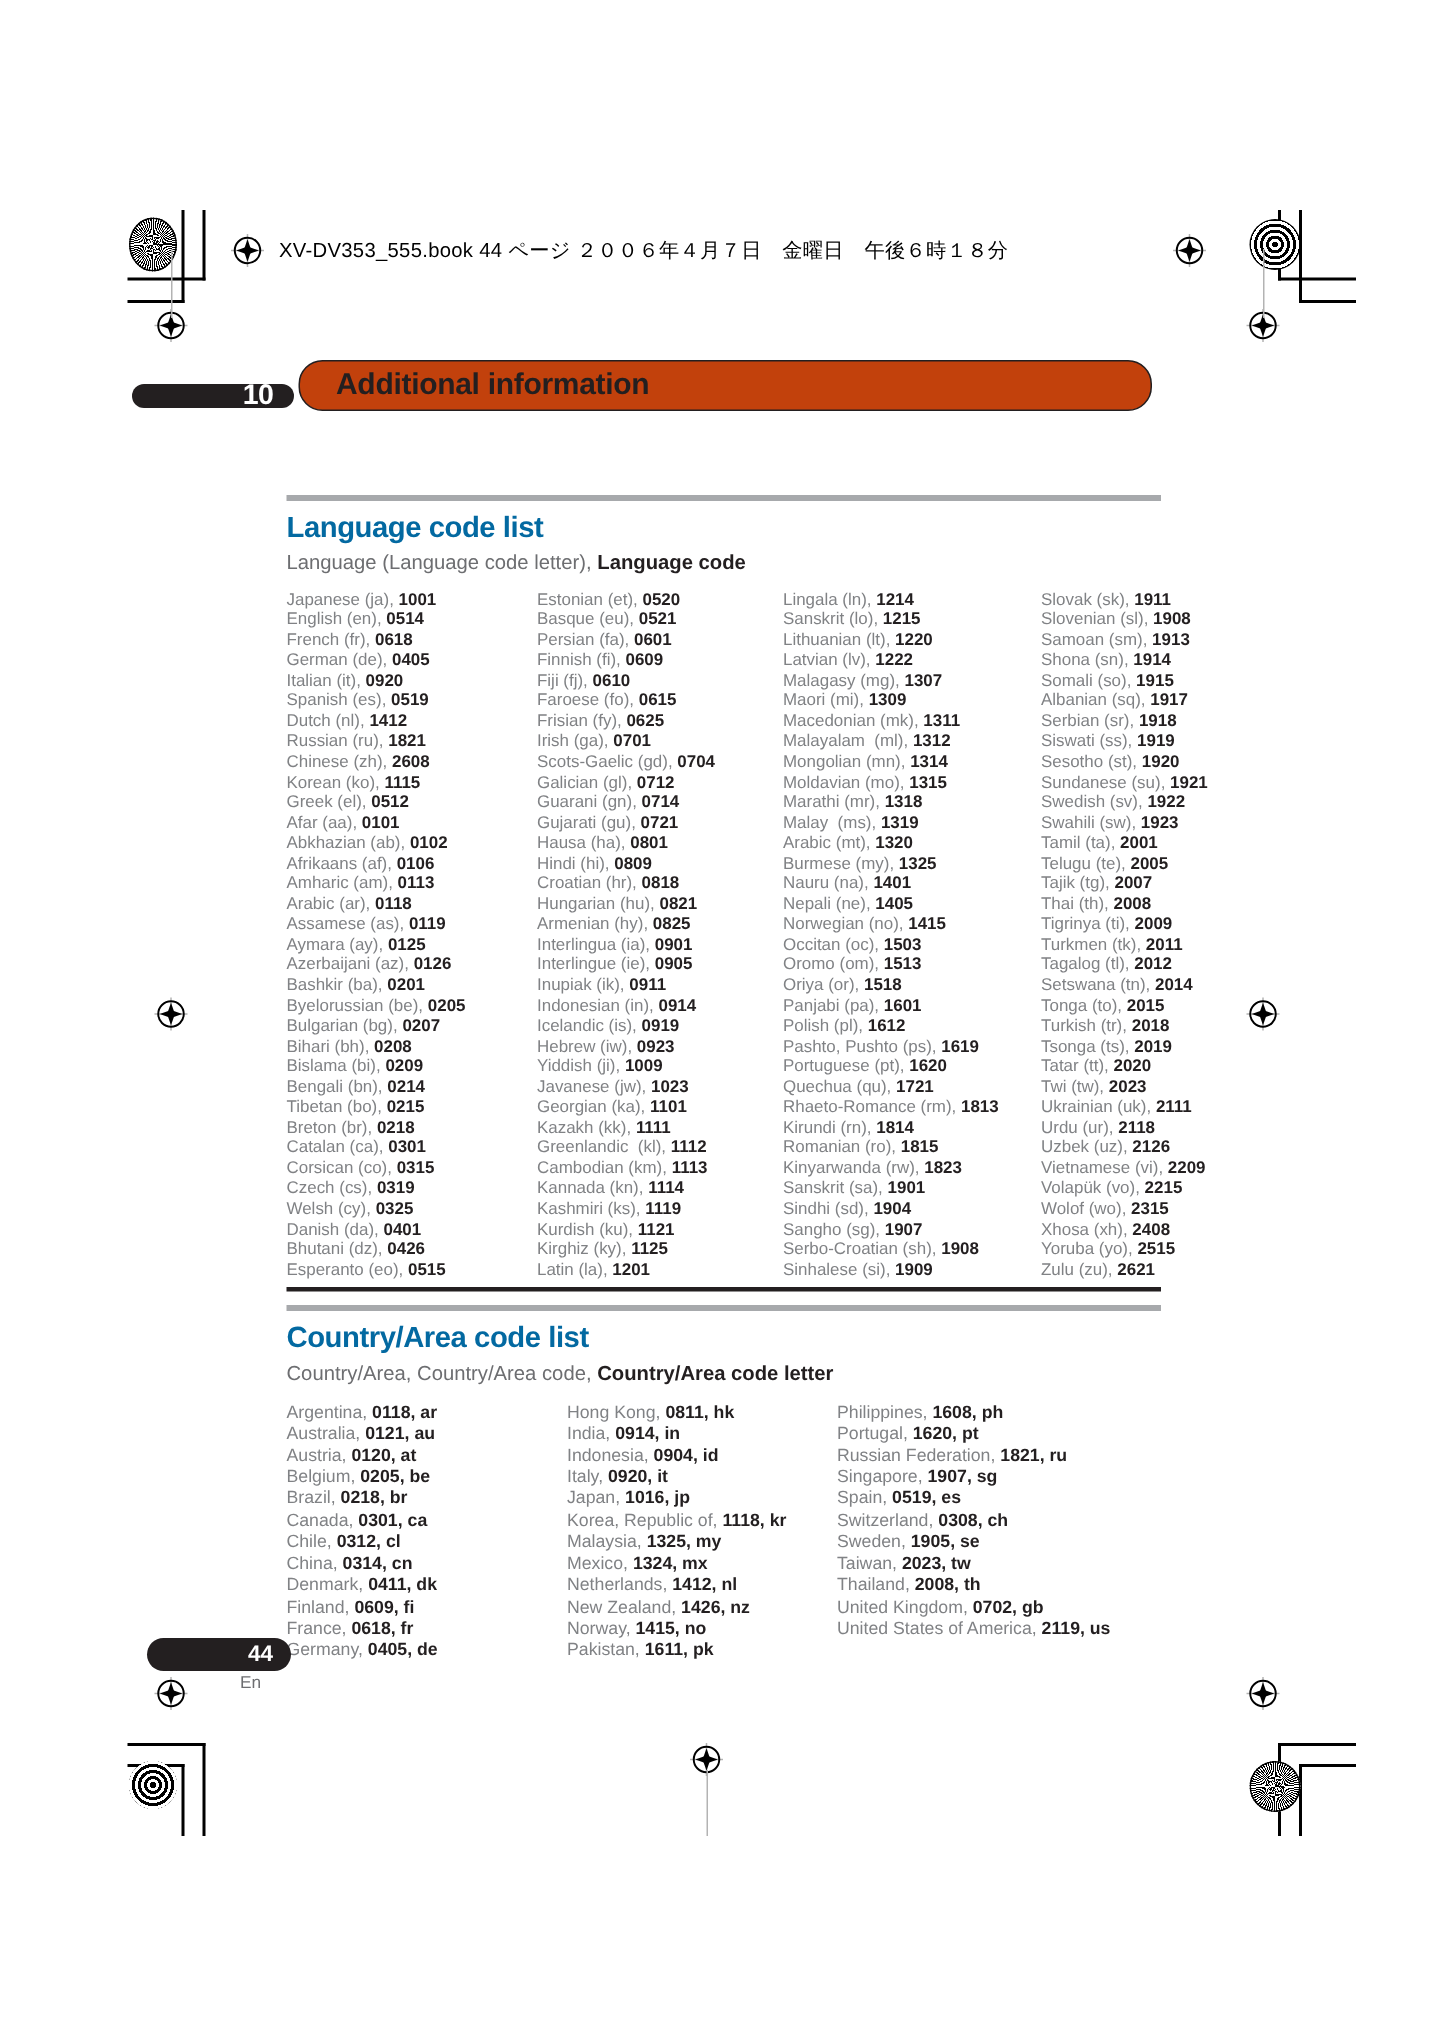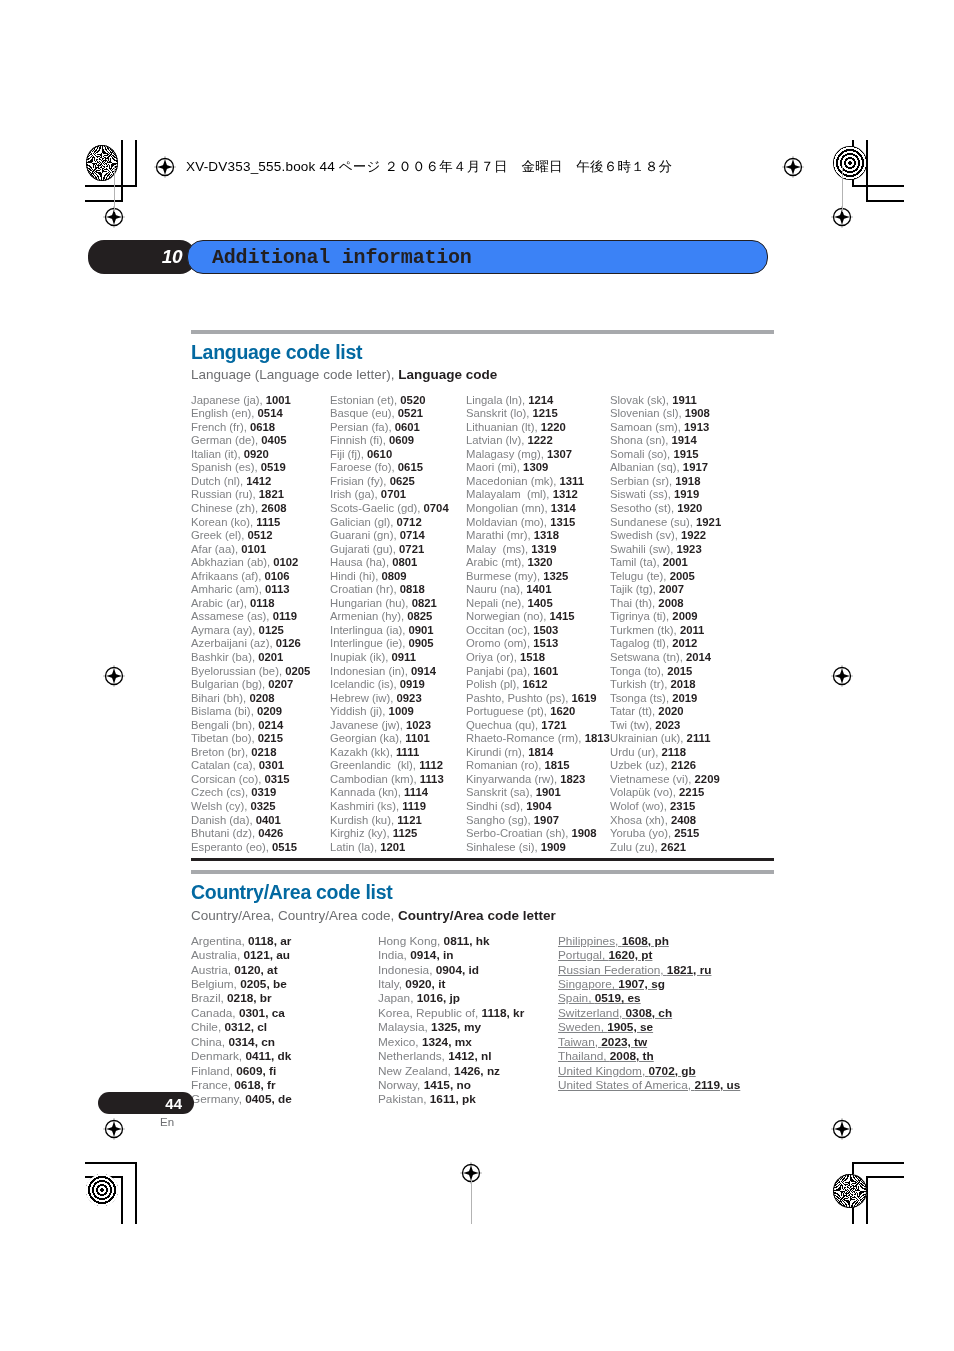--- a/index.html
+++ b/index.html
@@ -53,47 +53,45 @@
   .chapter-banner {
     position: absolute;
     left: 88px;
     top: 240px;
     height: 32px;
     width: 680px;
   }
   .chapter-num-pill {
     position: absolute;
     left: 0;
-    top: 0;
+    top: 16px;
     width: 108px;
-    height: 34px;
+    height: 16px;
     background: #231f20;
     border-radius: 16px;
-    font-style: italic;
   }
   .chapter-num {
     position: absolute;
     right: 14px;
     top: 50%;
     transform: translateY(-50%);
     color: #ffffff;
     font-size: 19px;
     font-weight: bold;
     letter-spacing: -0.5px;
   }
   .chapter-title-pill {
     position: absolute;
-    left: 99px;
+    left: 111px;
     top: 0;
     right: 0;
     height: 32px;
     border: 1.5px solid #231f20;
     border-radius: 16px;
-    background: #3b82f6;
-    font-family: Liberation Mono, monospace;
+    background: #c2410c;
   }
   .chapter-title {
     position: absolute;
     left: 24px;
     top: 50%;
     transform: translateY(-50%);
     font-size: 20px;
     font-weight: bold;
     color: #231f20;
     letter-spacing: -0.2px;
@@ -150,32 +148,32 @@
   }
   .lang-cols .col { width: 139px; }
   .lang-cols .col:nth-child(1) { width: 139px; }
   .lang-cols .col:nth-child(2) { width: 136px; }
   .lang-cols .col:nth-child(3) { width: 144px; }
   .lang-cols .col:nth-child(4) { width: 164px; }
 
   .country-cols { font-size: 11.8px; line-height: 14.4px; }
   .country-cols .col:nth-child(1) { width: 187px; }
   .country-cols .col:nth-child(2) { width: 180px; }
-  .country-cols .col:nth-child(3) { width: 216px; text-decoration: underline; }
+  .country-cols .col:nth-child(3) { width: 216px; }
 
   .entry {
     white-space: pre;
     color: #808285;
   }
   .entry b {
     color: #231f20;
     font-weight: bold;
   }
 
-  .lang-block { padding-top: 2px; }
+  .lang-block { padding-top: 2px; gap: 28px; }
   .country-block { padding-top: 2px; }
 
   .sec-lang { margin-bottom: 6px; }
 
   
   .page-pill {
     position: absolute;
     left: 98px;
     top: 1092px;
     width: 96px;

